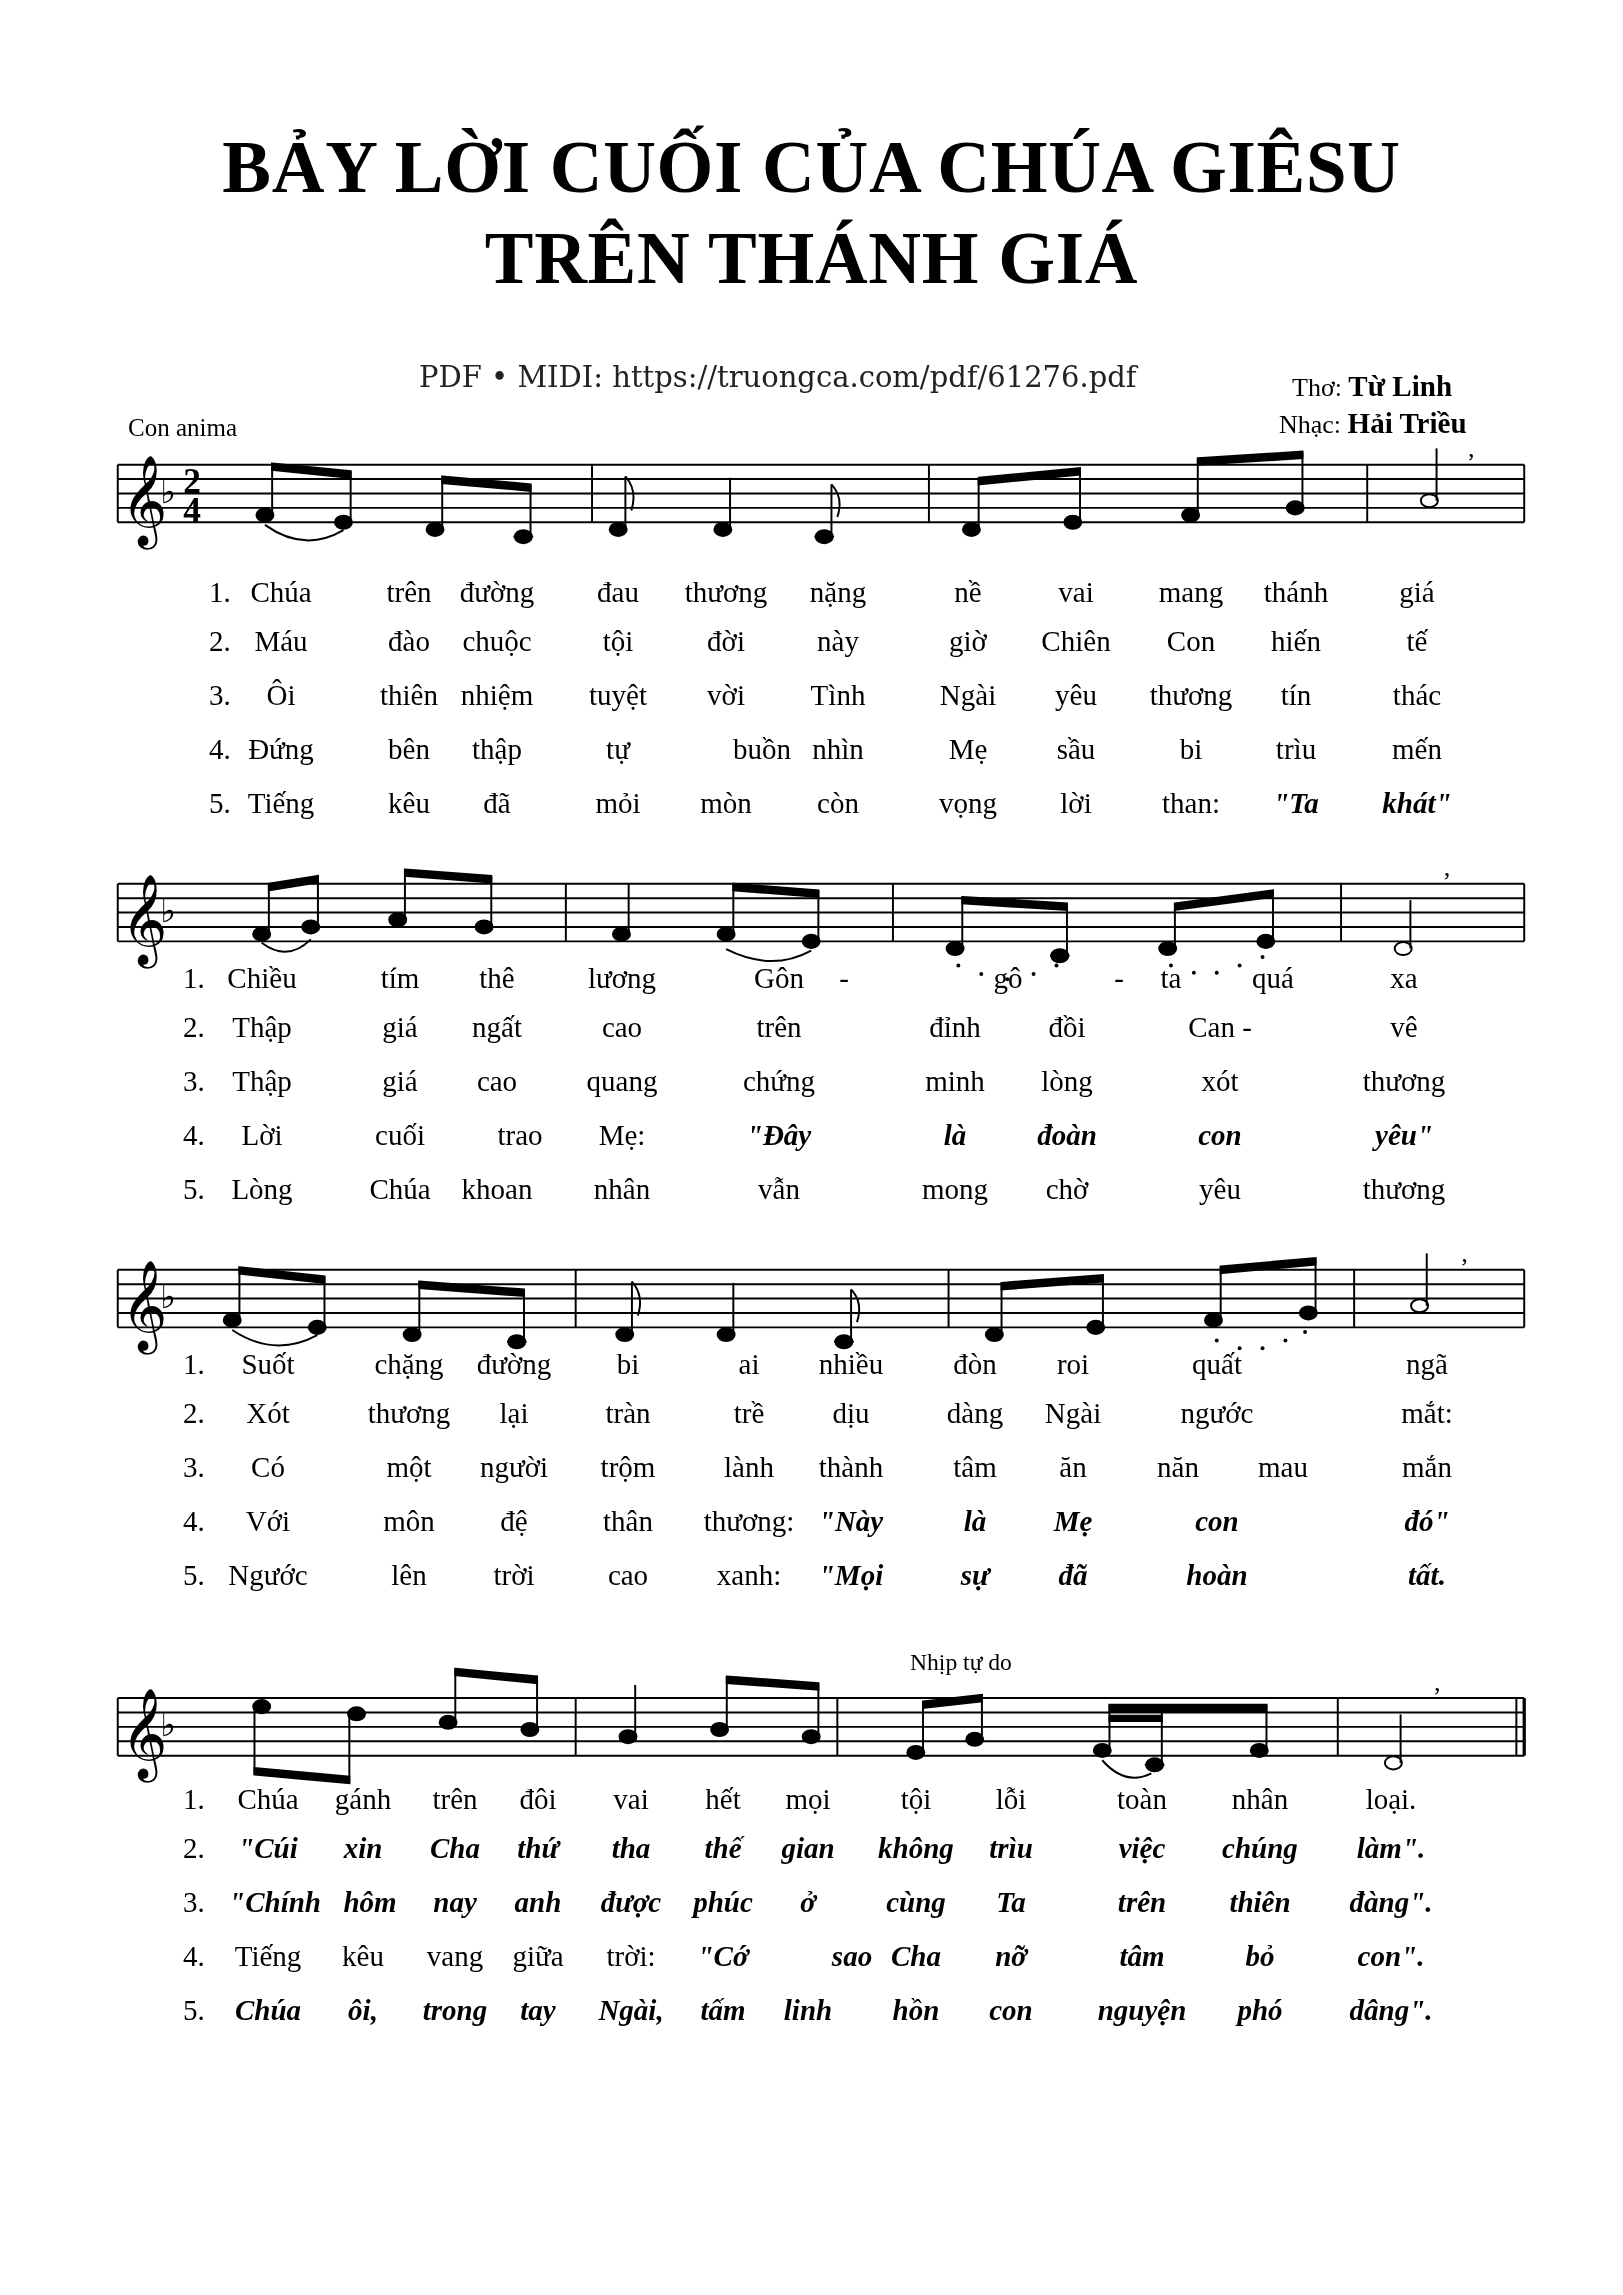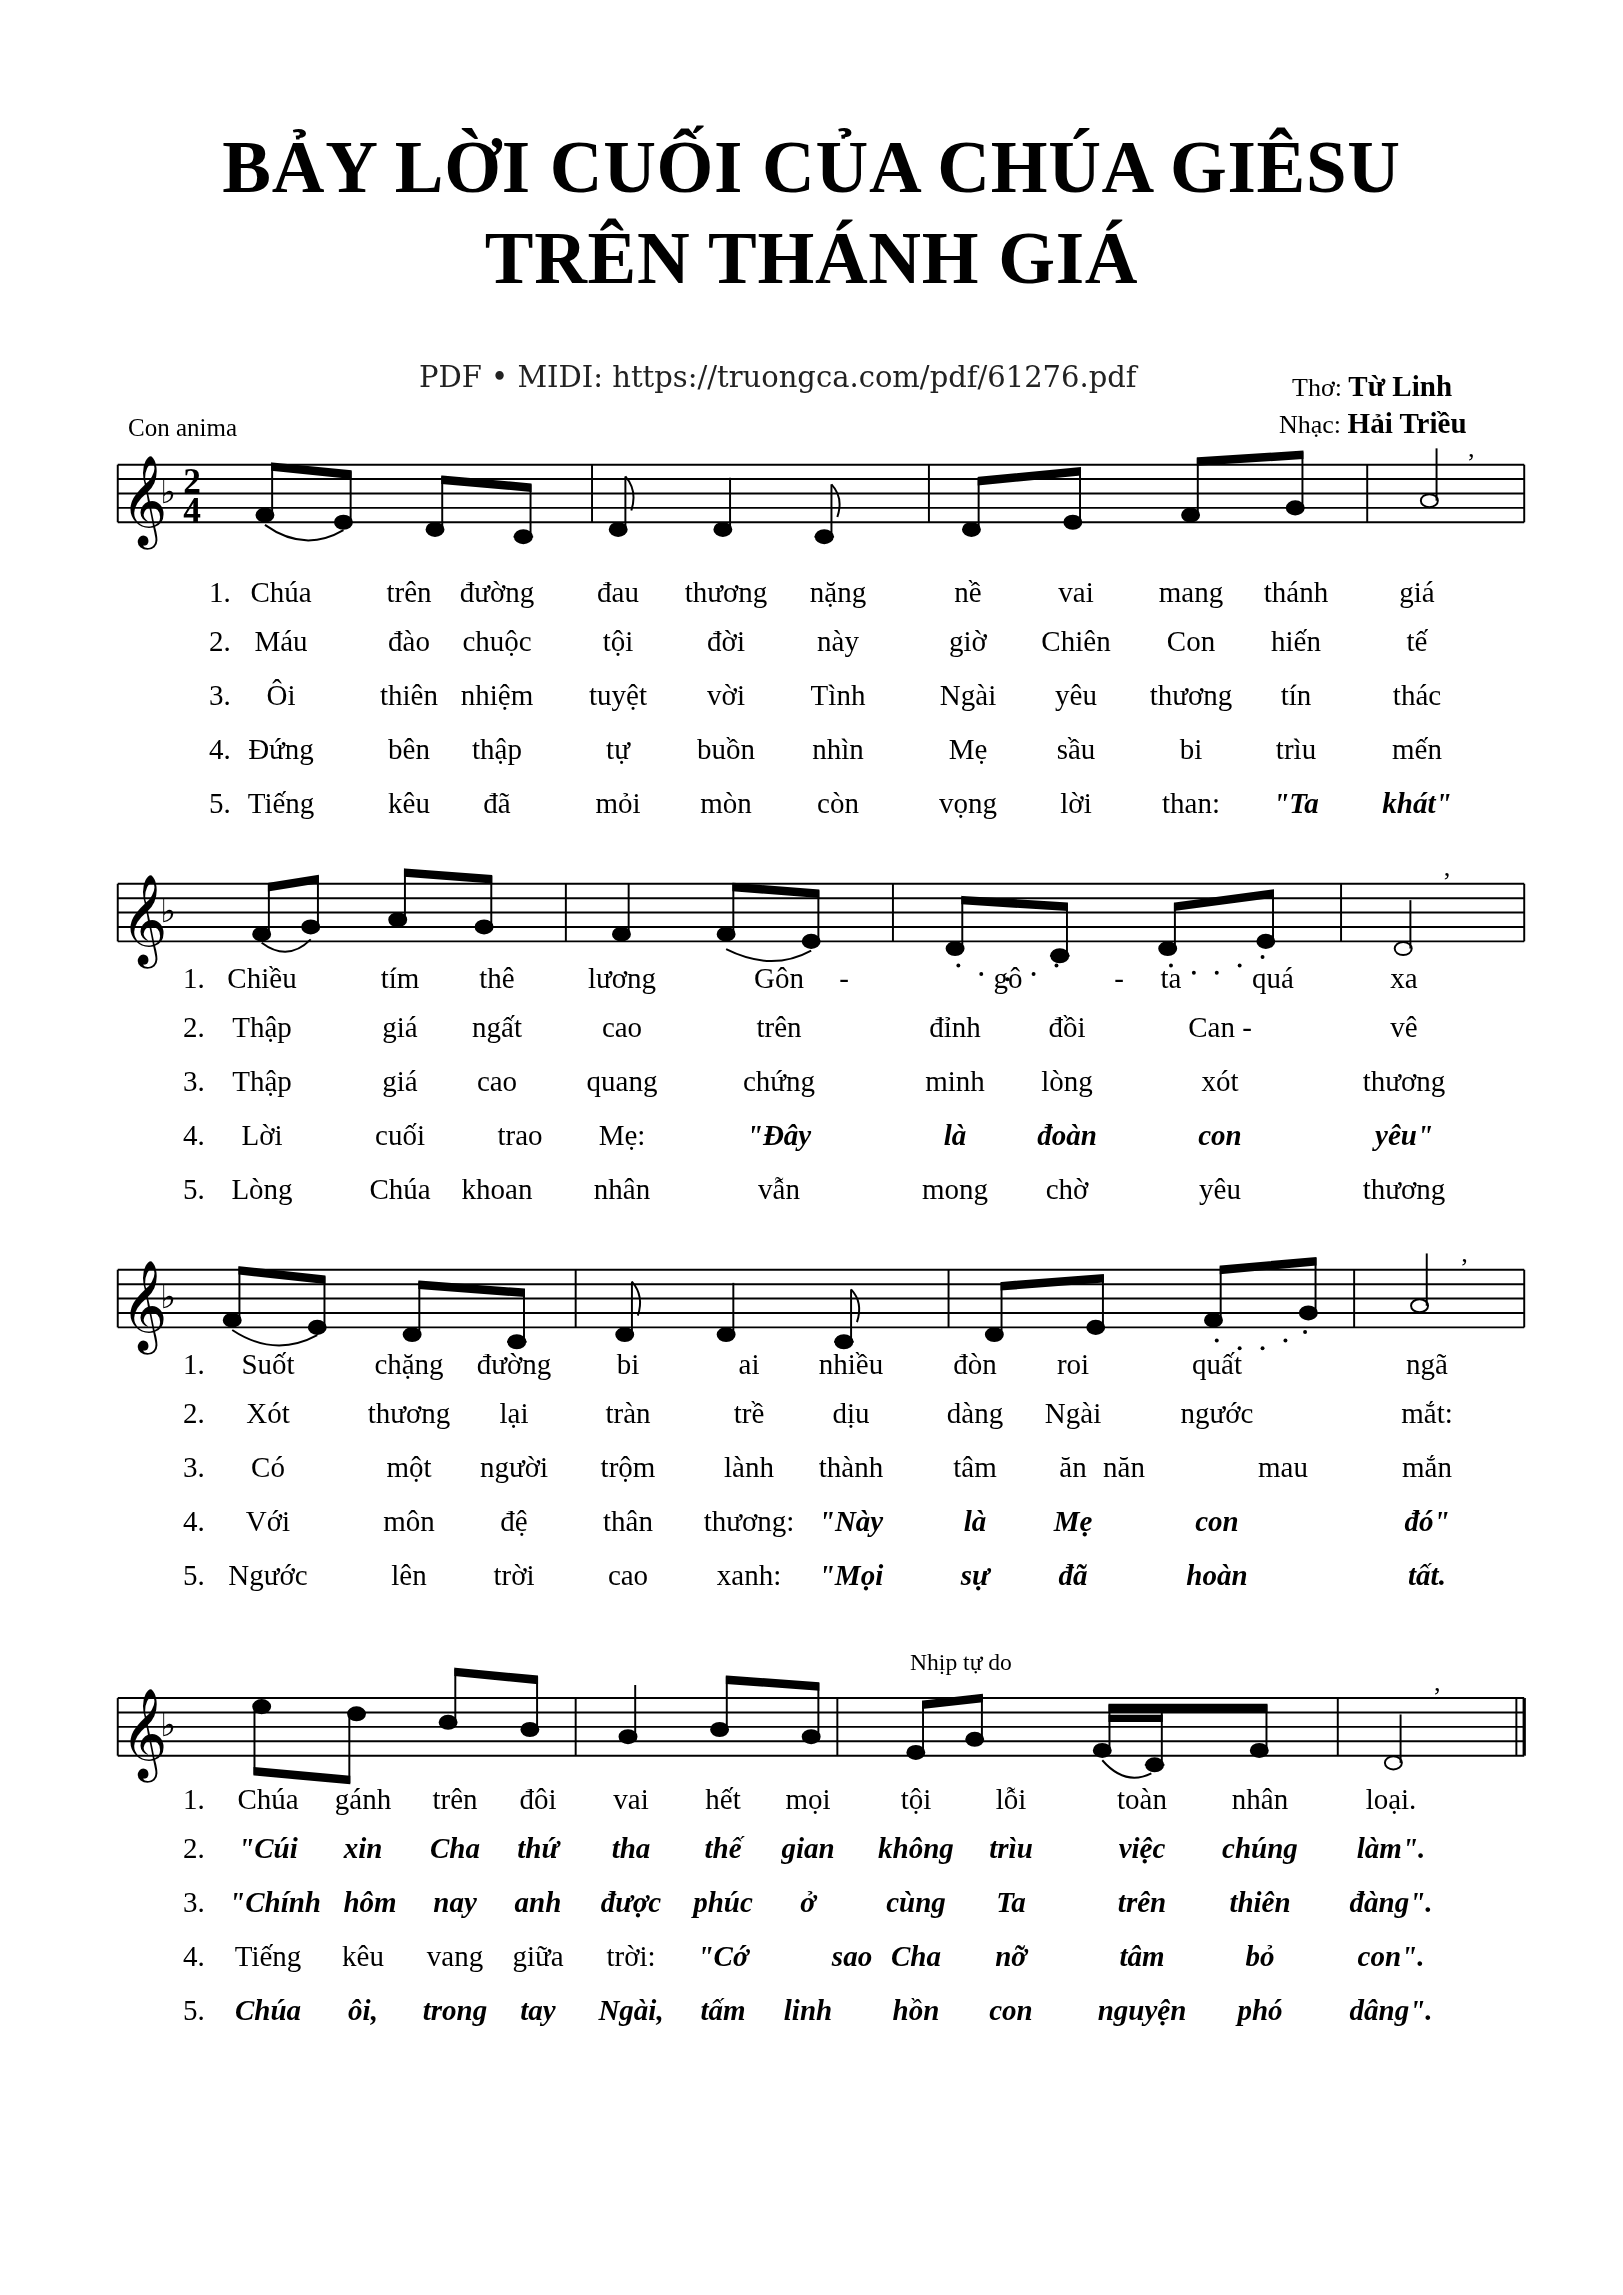--- a/index.html
+++ b/index.html
@@ -141,21 +141,21 @@
       <span style="left:1191px">thương</span>
       <span style="left:1296px">tín</span>
       <span style="left:1417px">thác</span>
     </div>
     <div class="lyric-row" style="top:157px">
       <span class="num" style="left:209px">4.</span>
       <span style="left:281px">Đứng</span>
       <span style="left:409px">bên</span>
       <span style="left:497px">thập</span>
       <span style="left:618px">tự</span>
-      <span style="left:726px">buồn</span>
+      <span style="left:762px">buồn</span>
       <span style="left:838px">nhìn</span>
       <span style="left:968px">Mẹ</span>
       <span style="left:1076px">sầu</span>
       <span style="left:1191px">bi</span>
       <span style="left:1296px">trìu</span>
       <span style="left:1417px">mến</span>
     </div>
     <div class="lyric-row" style="top:211px">
       <span class="num" style="left:209px">5.</span>
       <span style="left:281px">Tiếng</span>
@@ -393,21 +393,21 @@
     <div class="lyric-row" style="top:103px">
       <span class="num" style="left:183px">3.</span>
       <span style="left:268px">Có</span>
       <span style="left:409px">một</span>
       <span style="left:514px">người</span>
       <span style="left:628px">trộm</span>
       <span style="left:749px">lành</span>
       <span style="left:851px">thành</span>
       <span style="left:975px">tâm</span>
       <span style="left:1073px">ăn</span>
-      <span style="left:1124px">năn</span>
+      <span style="left:1178px">năn</span>
       <span style="left:1283px">mau</span>
       <span style="left:1427px">mắn</span>
     </div>
     <div class="lyric-row" style="top:157px">
       <span class="num" style="left:183px">4.</span>
       <span style="left:268px">Với</span>
       <span style="left:409px">môn</span>
       <span style="left:514px">đệ</span>
       <span style="left:628px">thân</span>
       <span style="left:749px">thương:</span>

